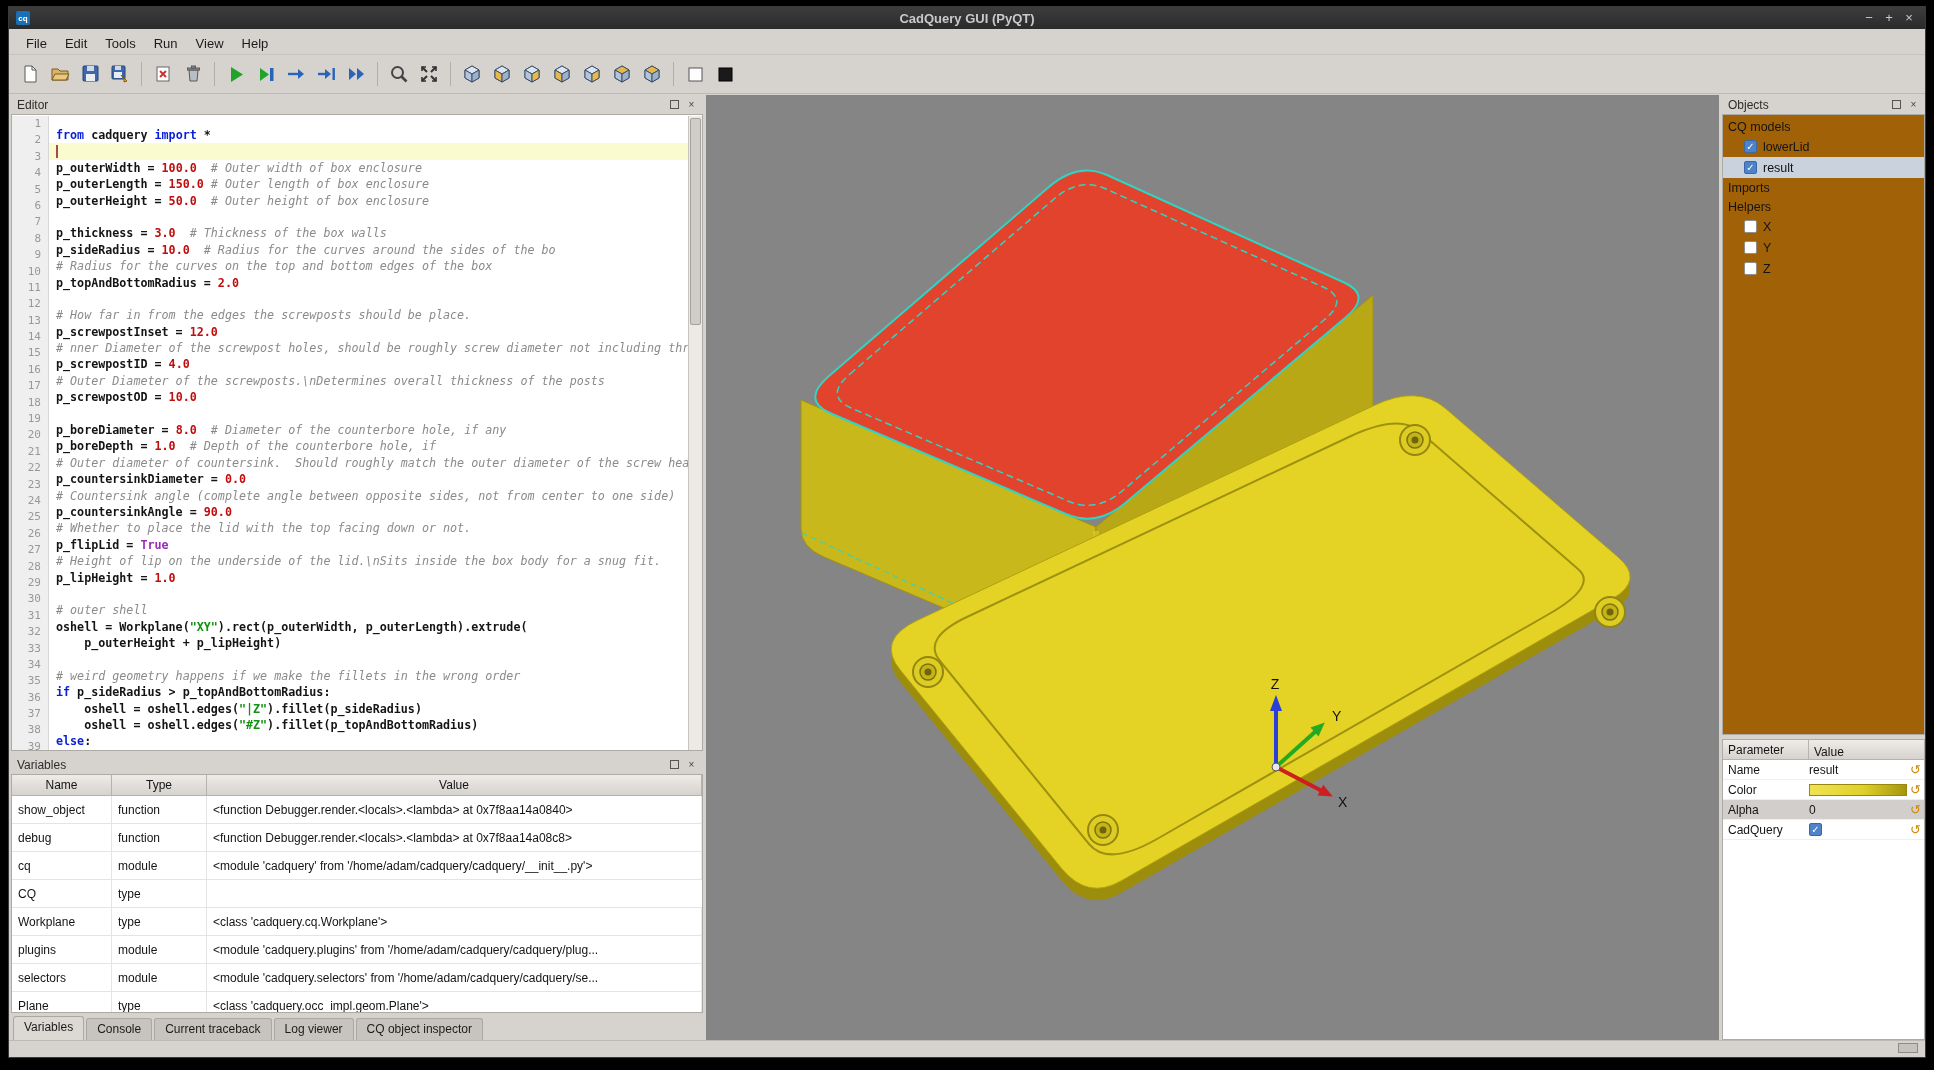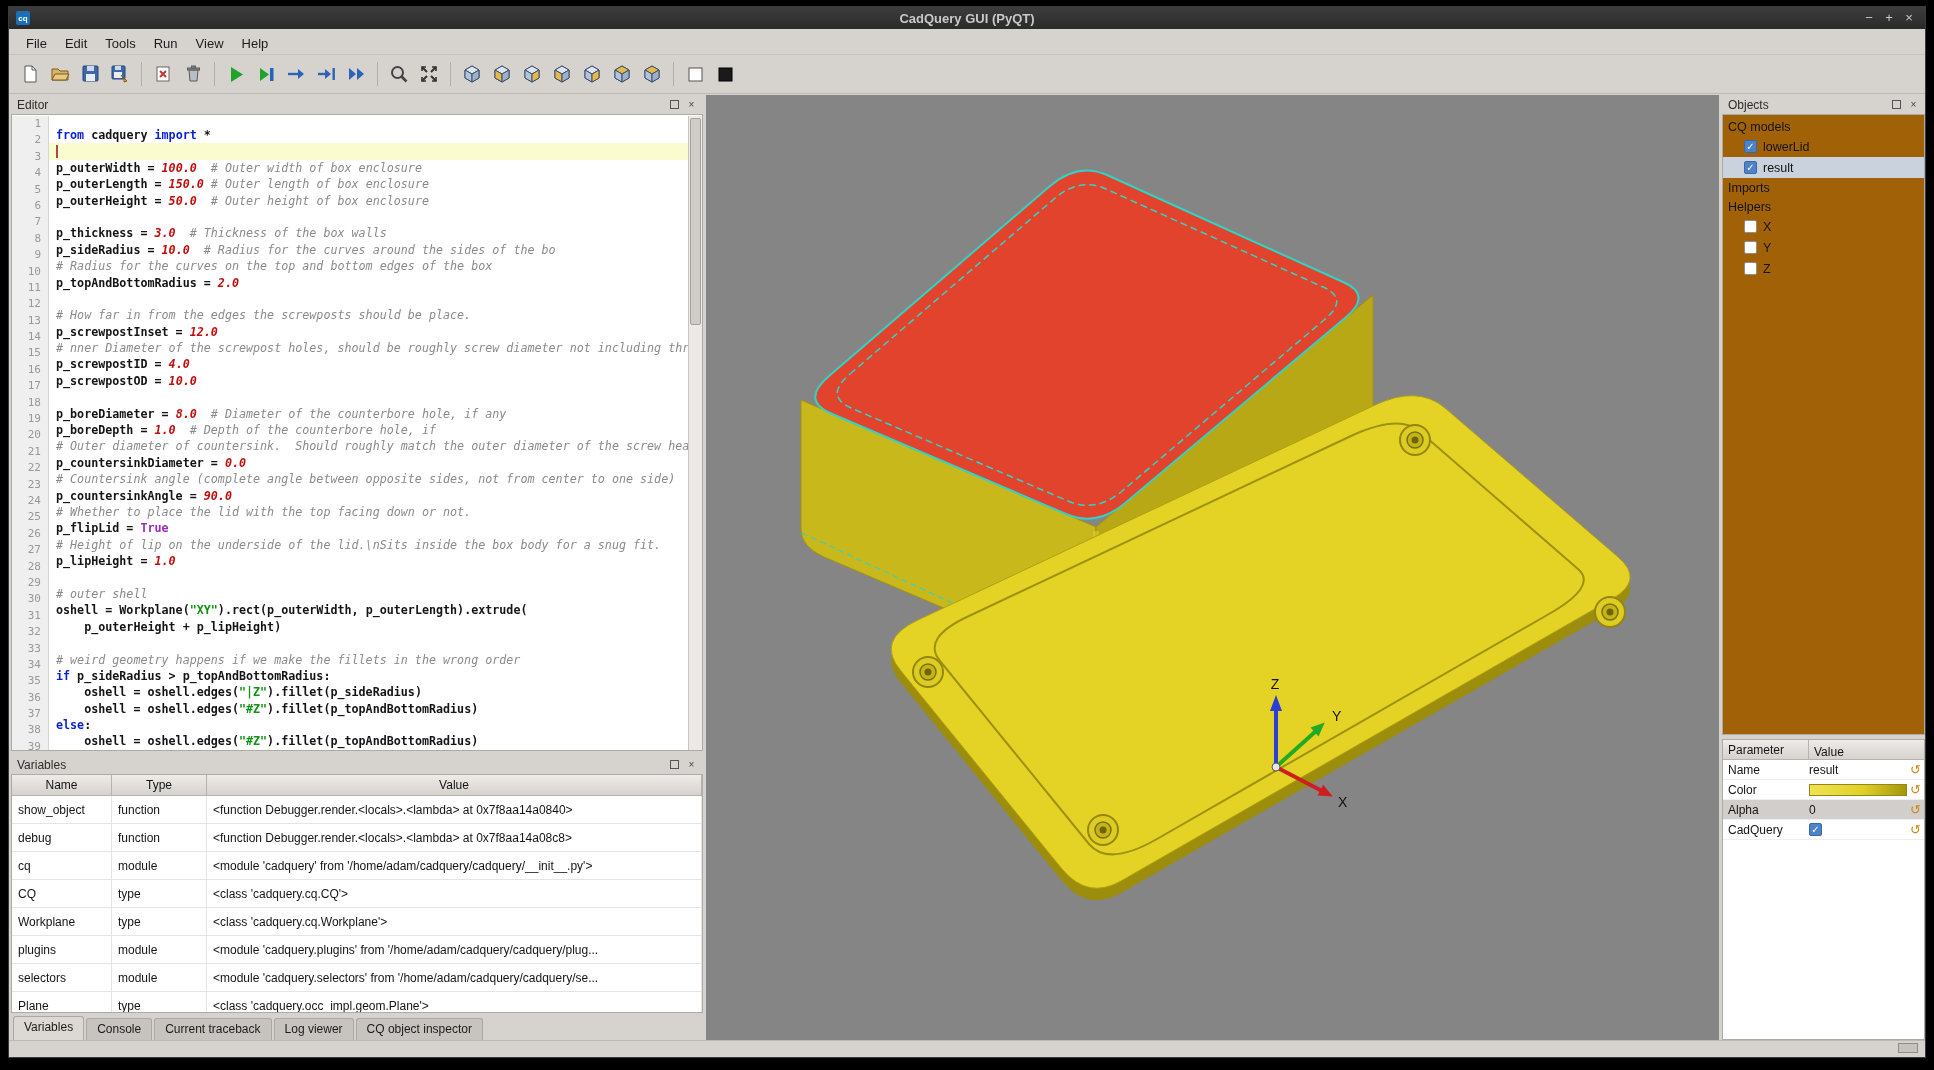--- a/index.html
+++ b/index.html
@@ -34,21 +34,21 @@
   
   .editor-dock{left:2px;top:1px;width:692px;height:656px;}
   .code-wrap{flex:1;position:relative;background:#fff;border:1px solid #aeaaa6;overflow:hidden;font:bold 11.7px/16.4px "DejaVu Sans Mono",monospace;}
   #code{position:absolute;left:0;top:12px;right:13px;z-index:1;}
   .cl{height:16.4px;white-space:pre;padding-left:44px;position:relative;color:#141414;}
   .cl.cur{background:#fbfbd0;}
   .caret{position:absolute;left:44px;top:2px;width:2px;height:12.5px;background:#a84a4a;}
   .gutter{position:absolute;left:0;top:1px;bottom:0;width:37px;background:#efefef;border-right:1px solid #d6d6d6;z-index:2;font:11px/16.4px "DejaVu Sans Mono",monospace;color:#989898;text-align:right;box-sizing:border-box;padding-right:7px;}
   .gl{height:16.4px;}
   .tk-k{color:#0a1fd4;}
-  .tk-n{color:#c00d0d;font-style:italic;}
+  .tk-n{color:#c00d0d;}
   .tk-c{color:#8a8a8a;font-style:italic;font-weight:normal;}
   .tk-s{color:#0f9310;}
   .tk-b{color:#9a2bbb;}
   .vscroll{position:absolute;right:0;top:1px;bottom:0;width:13px;background:#ece9e6;border-left:1px solid #c8c4c0;z-index:3;}
   .vthumb{position:absolute;left:1px;right:1px;top:2px;height:205px;background:#d0ccc8;border:1px solid #a5a19d;border-radius:2px;}
 
   
   .vars-dock{left:2px;top:661px;width:692px;height:258px;}
   .vtable{flex:1;background:#fff;border:1px solid #aeaaa6;overflow:hidden;font-size:12px;color:#141414;}
   .vhead{display:flex;height:21px;background:linear-gradient(#eeebe8,#d6d2ce);border-bottom:1px solid #b6b2ae;box-sizing:border-box;}
@@ -335,20 +335,21 @@
               <div class="cl"></div>
               <div class="cl"><span class="tk-t">p_thickness = </span><span class="tk-n">3.0</span><span class="tk-t">  </span><span class="tk-c"># Thickness of the box walls</span></div>
               <div class="cl"><span class="tk-t">p_sideRadius = </span><span class="tk-n">10.0</span><span class="tk-t">  </span><span class="tk-c"># Radius for the curves around the sides of the bo</span></div>
               <div class="cl"><span class="tk-c"># Radius for the curves on the top and bottom edges of the box</span></div>
               <div class="cl"><span class="tk-t">p_topAndBottomRadius = </span><span class="tk-n">2.0</span></div>
               <div class="cl"></div>
               <div class="cl"><span class="tk-c"># How far in from the edges the screwposts should be place.</span></div>
               <div class="cl"><span class="tk-t">p_screwpostInset = </span><span class="tk-n">12.0</span></div>
               <div class="cl"><span class="tk-c"># nner Diameter of the screwpost holes, should be roughly screw diameter not including threads</span></div>
               <div class="cl"><span class="tk-t">p_screwpostID = </span><span class="tk-n">4.0</span></div>
+              <div class="cl"><span class="tk-c"># Outer Diameter of the screwposts.\nDetermines overall thickness of the posts</span></div>
               <div class="cl"><span class="tk-t">p_screwpostOD = </span><span class="tk-n">10.0</span></div>
               <div class="cl"></div>
               <div class="cl"><span class="tk-t">p_boreDiameter = </span><span class="tk-n">8.0</span><span class="tk-t">  </span><span class="tk-c"># Diameter of the counterbore hole, if any</span></div>
               <div class="cl"><span class="tk-t">p_boreDepth = </span><span class="tk-n">1.0</span><span class="tk-t">  </span><span class="tk-c"># Depth of the counterbore hole, if</span></div>
               <div class="cl"><span class="tk-c"># Outer diameter of countersink.  Should roughly match the outer diameter of the screw head</span></div>
               <div class="cl"><span class="tk-t">p_countersinkDiameter = </span><span class="tk-n">0.0</span></div>
               <div class="cl"><span class="tk-c"># Countersink angle (complete angle between opposite sides, not from center to one side)</span></div>
               <div class="cl"><span class="tk-t">p_countersinkAngle = </span><span class="tk-n">90.0</span></div>
               <div class="cl"><span class="tk-c"># Whether to place the lid with the top facing down or not.</span></div>
               <div class="cl"><span class="tk-t">p_flipLid = </span><span class="tk-b">True</span></div>
@@ -398,21 +399,20 @@
                 <div class="vcell c2">&lt;function Debugger.render.&lt;locals&gt;.&lt;lambda&gt; at 0x7f8aa14a08c8&gt;</div>
               </div>
               <div class="vrow">
                 <div class="vcell c0">cq</div>
                 <div class="vcell c1">module</div>
                 <div class="vcell c2">&lt;module 'cadquery' from '/home/adam/cadquery/cadquery/__init__.py'&gt;</div>
               </div>
               <div class="vrow">
                 <div class="vcell c0">CQ</div>
                 <div class="vcell c1">type</div>
-                <div class="vcell c2">&lt;class 'cadquery.cq.CQ'&gt;</div>
               </div>
               <div class="vrow">
                 <div class="vcell c0">Workplane</div>
                 <div class="vcell c1">type</div>
                 <div class="vcell c2">&lt;class 'cadquery.cq.Workplane'&gt;</div>
               </div>
               <div class="vrow">
                 <div class="vcell c0">plugins</div>
                 <div class="vcell c1">module</div>
                 <div class="vcell c2">&lt;module 'cadquery.plugins' from '/home/adam/cadquery/cadquery/plug...</div>

